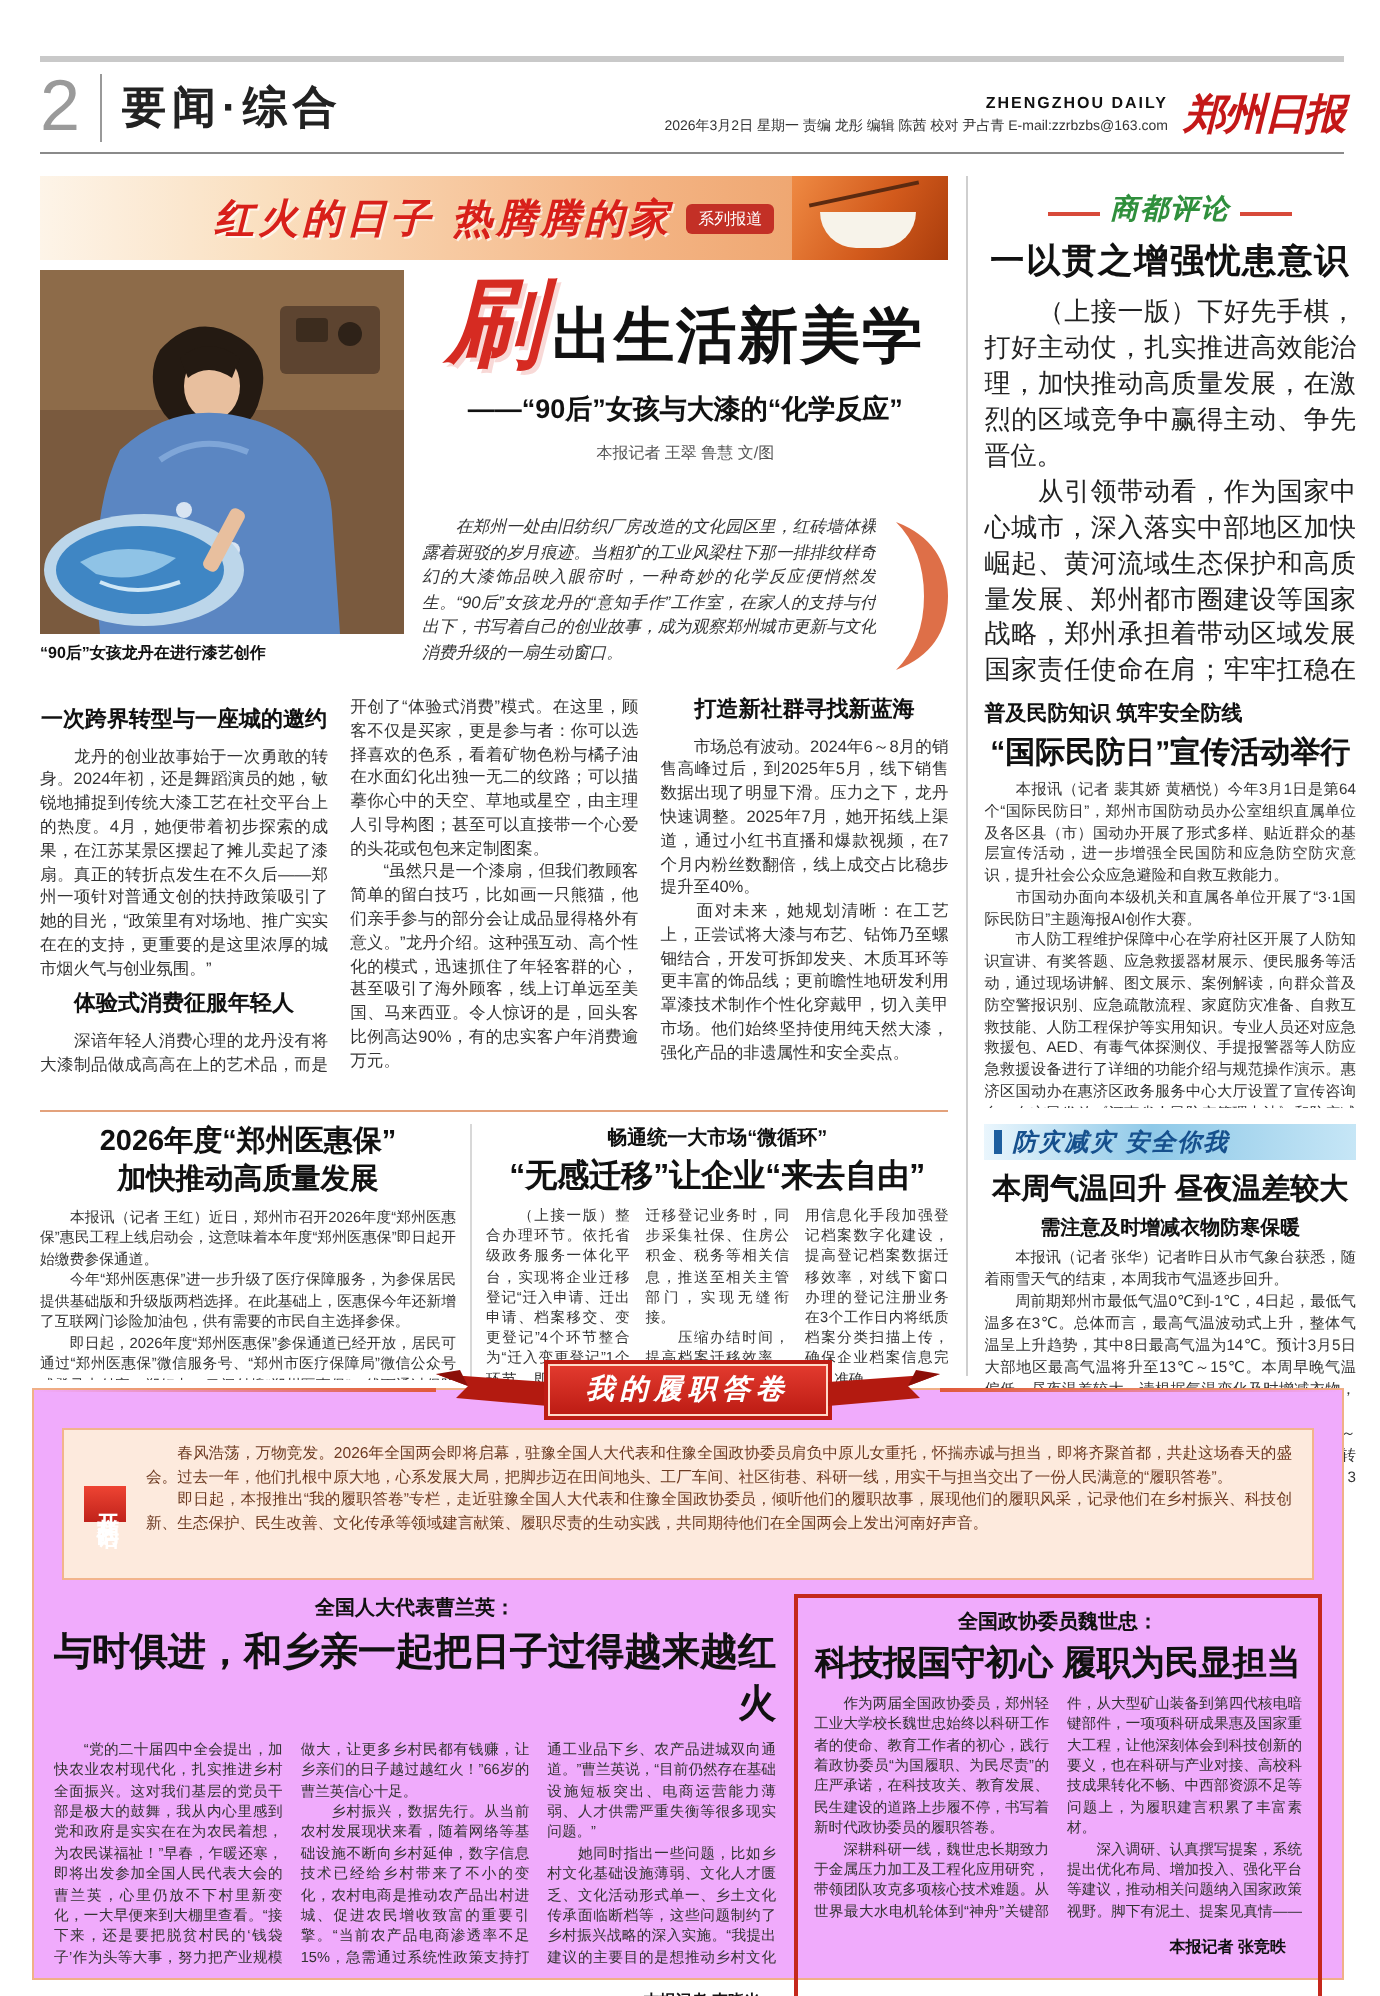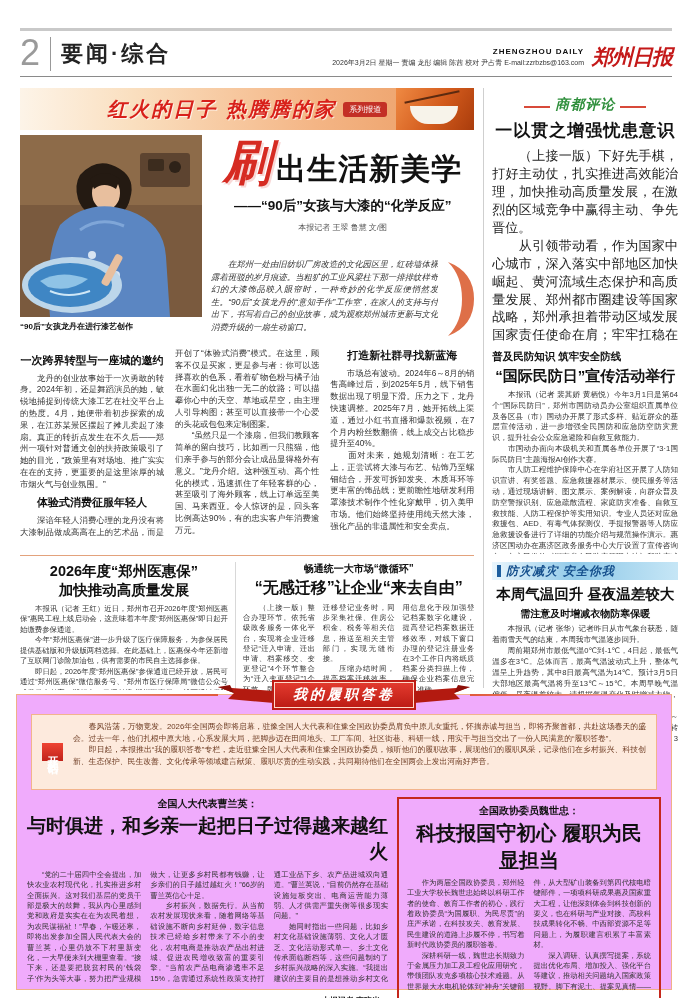--- a/index.html
+++ b/index.html
@@ -97,21 +97,21 @@
   .intro-body{flex:1;font-size:7.8px;line-height:1.5;white-space:pre-line;height:62px;overflow:hidden;
               text-align:justify;color:#6d3b22;}
   .duty-articles{display:flex;margin:0 10px;gap:9px;}
   .duty-left{flex:1;min-width:0;}
   .duty-kicker{text-align:center;font-size:10px;font-weight:bold;color:#111;}
   .duty-hl-left{text-align:right;font-size:19px;font-weight:900;margin:2px 0 5px;color:#111;letter-spacing:0;}
   .duty-body-left{column-count:3;column-gap:9px;font-size:7.3px;line-height:1.42;height:122px;overflow:hidden;
                   text-align:justify;white-space:pre-line;color:#333;}
   .duty-byline{text-align:right;font-size:8px;font-weight:bold;margin-top:3px;padding-right:8px;color:#111;}
   .duty-right{width:244px;flex:none;border:2px solid #c5281c;padding:5px 8px 3px;}
-  .duty-hl-right{text-align:center;font-size:20px;font-weight:900;margin:2px 0 4px;color:#111;}
+  .duty-hl-right{text-align:center;font-size:17px;font-weight:900;margin:2px 0 4px;color:#111;}
   .duty-body-right{column-count:2;column-gap:9px;font-size:7.3px;line-height:1.42;height:118px;overflow:hidden;
                    text-align:justify;white-space:pre-line;color:#333;}
 </style>
 </head>
 <body>
 
 <div class="page">
 
   <div class="header">
     <div class="rule1"></div>

